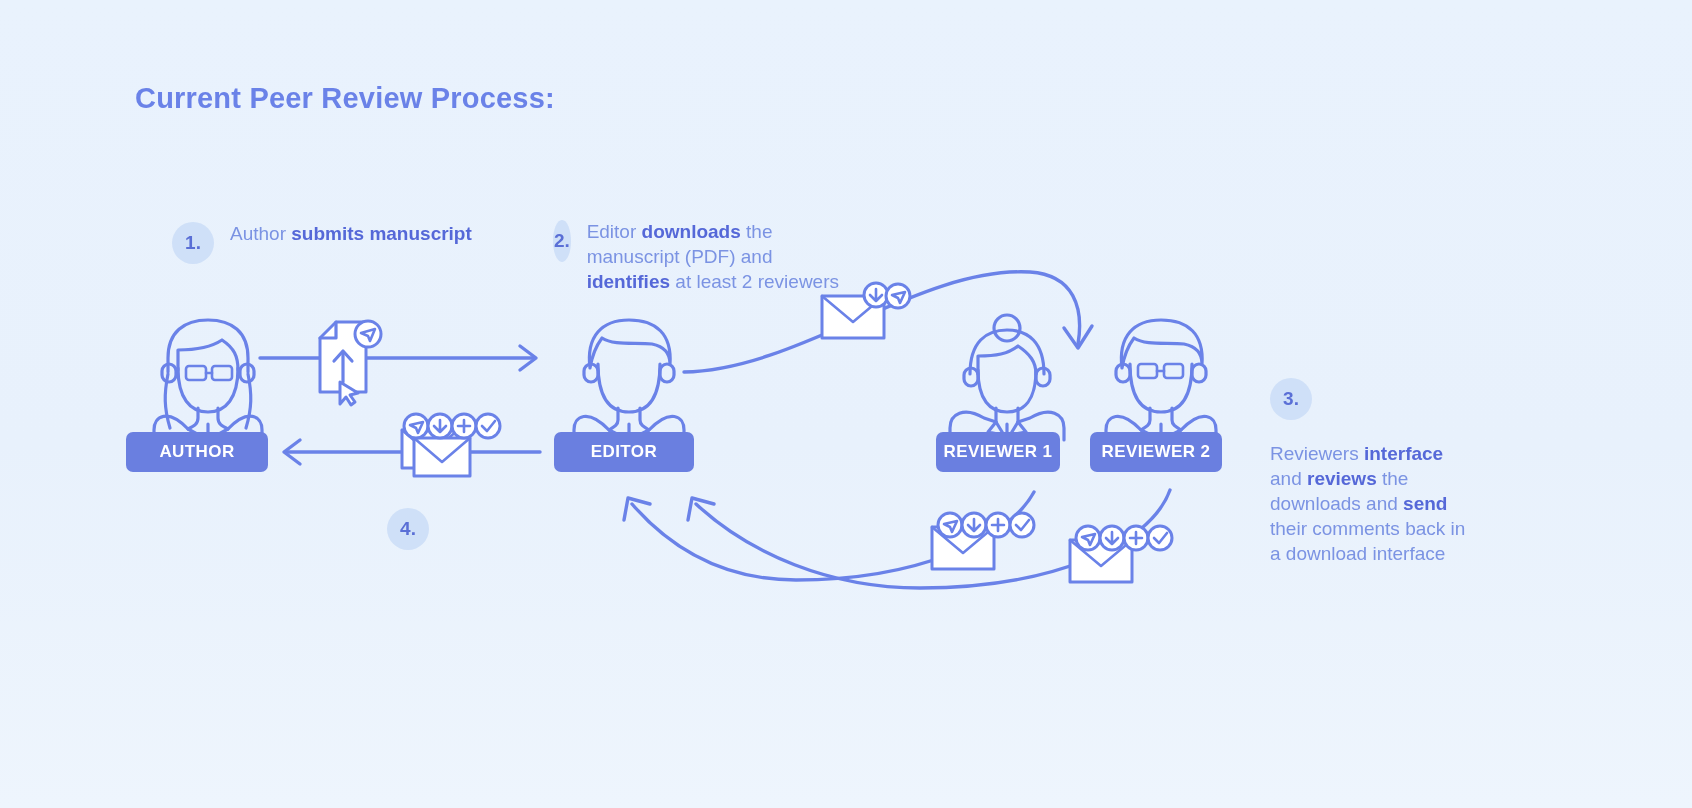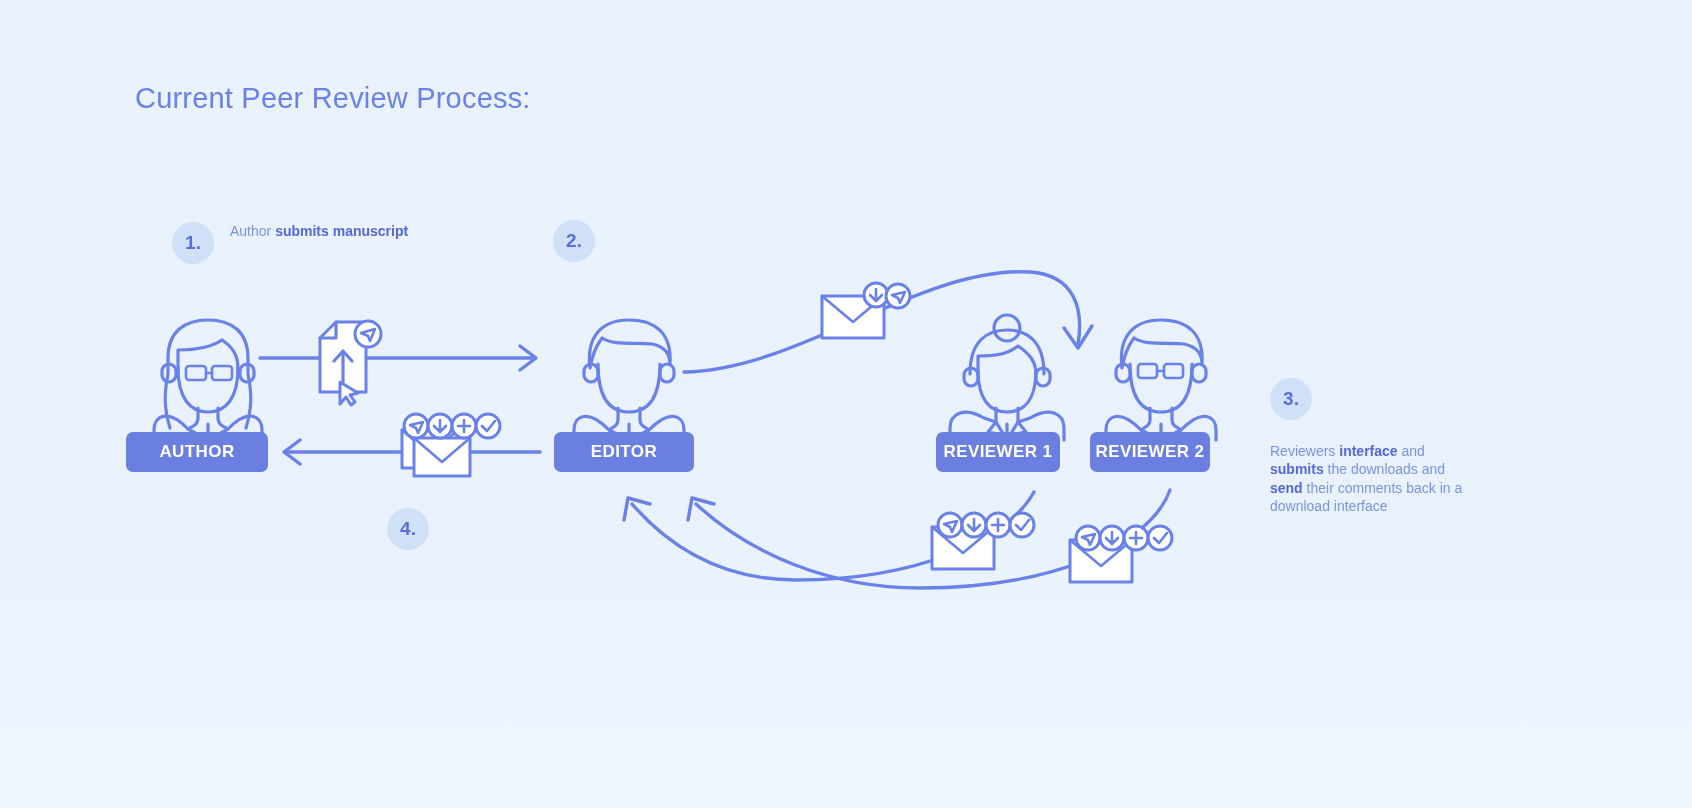--- a/index.html
+++ b/index.html
@@ -5,31 +5,31 @@
   html,body{margin:0;padding:0;}
   body{
     width:1692px;height:808px;
     background:linear-gradient(180deg,#e9f2fd 0%,#e8f1fc 55%,#eef5fd 100%);
     font-family:"Liberation Sans","DejaVu Sans",sans-serif;
     overflow:hidden;position:relative;
   }
   .stage{position:absolute;inset:0;}
   #title{
     position:absolute;left:135px;top:82px;
-    font-size:29px;font-weight:normal;color:#6a82e8;letter-spacing:.2px;
+    font-size:29px;font-weight:bold;color:#6a82e8;letter-spacing:.2px;
   }
   .step{position:absolute;}
   .badge-num{
     width:42px;height:42px;border-radius:50%;
     background:#cfe0f8;color:#5a6fd6;
     font-size:19px;font-weight:bold;
     display:flex;align-items:center;justify-content:center;
   }
   .step-text{
-    color:#7b93e3;font-size:14px;line-height:1.31;
+    color:#7b93e3;font-size:19px;line-height:1.31;
   }
   .step-text b{color:#5568d8;font-weight:bold;}
   .step-row{display:flex;align-items:flex-start;gap:16px;}
   .name-tag{
     position:absolute;height:40px;border-radius:7px;
     background:#6a7fe0;color:#ffffff;
     font-size:17px;font-weight:bold;letter-spacing:.4px;
     display:flex;align-items:center;justify-content:center;
   }
   svg{display:block;overflow:visible;}
@@ -50,25 +50,26 @@
 
   <div id="title">Current Peer Review Process:</div>
 
   <div class="step step-row" style="left:172px;top:222px;width:320px;">
     <div class="badge-num">1.</div>
     <div class="step-text"><span>Author </span><b>submits manuscript</b></div>
   </div>
 
   <div class="step step-row" style="left:553px;top:220px;width:300px;">
     <div class="badge-num">2.</div>
+    <div class="step-text"><span>Editor </span><b>downloads</b><span> the manuscript (PDF) and </span><b>identifies</b><span> at least 2 reviewers</span></div>
   </div>
 
   <div class="step" style="left:1270px;top:378px;width:200px;">
     <div class="badge-num">3.</div>
-    <div class="step-text" style="margin-top:22px;"><span>Reviewers </span><b>interface</b><span> and </span><b>submits</b><span> the downloads and </span><b>send</b><span> their comments back in a download interface</span></div>
+    <div class="step-text" style="margin-top:22px;"><span>Reviewers </span><b>interface</b><span> and </span><b>reviews</b><span> the downloads and </span><b>send</b><span> their comments back in a download interface</span></div>
   </div>
 
   <div class="step step-row" style="left:387px;top:508px;width:250px;">
     <div class="badge-num">4.</div>
   </div>
 
   <svg class="figsvg" style="left:138px;top:312px;" width="140" height="128" viewBox="0 0 140 128">
     <path class="ln" d="M30 60 V46 C30 20 46 8 70 8 C94 8 110 20 110 46 V60"></path>
     <path class="ln" d="M40 58 V38 C58 38 72 36 84 28 C96 36 100 44 100 58"></path>
     <path class="ln" d="M40 56 C40 86 52 100 70 100 C88 100 100 86 100 56"></path>
@@ -148,21 +149,21 @@
     <rect class="ln" x="18" y="52" width="14" height="18" rx="7"></rect>
     <rect class="ln" x="94" y="52" width="14" height="18" rx="7"></rect>
     <rect class="ln-thin" x="40" y="52" width="19" height="14" rx="3"></rect>
     <rect class="ln-thin" x="66" y="52" width="19" height="14" rx="3"></rect>
     <path class="ln-thin" d="M59 59 H66"></path>
     <path class="ln" d="M52 96 V108 C52 113 48 115 43 118"></path>
     <path class="ln" d="M74 96 V108 C74 113 78 115 83 118"></path>
     <path class="ln" d="M8 128 V118 C8 104 22 96 43 118 L63 128 L83 118 C104 96 118 104 118 118 V128"></path>
     <path class="ln" d="M63 128 V112"></path>
   </svg>
-  <div class="name-tag" style="left:1090px;top:432px;width:120px;">REVIEWER 2</div>
+  <div class="name-tag" style="left:1090px;top:432px;width:132px;">REVIEWER 2</div>
 
   <svg class="figsvg" style="left:616px;top:480px;" width="560" height="130" viewBox="0 0 560 130">
     <path class="arrowline" d="M418 12 C392 60 300 100 180 100 C110 100 56 70 16 24"></path>
     <path class="arrowline" d="M8 40 L12 18 L34 24"></path>
   </svg>
   <svg class="figsvg" style="left:680px;top:480px;" width="500" height="130" viewBox="0 0 500 130">
     <path class="arrowline" d="M490 10 C470 66 370 108 240 108 C150 108 70 74 16 24"></path>
     <path class="arrowline" d="M8 40 L12 18 L34 24"></path>
   </svg>
 

